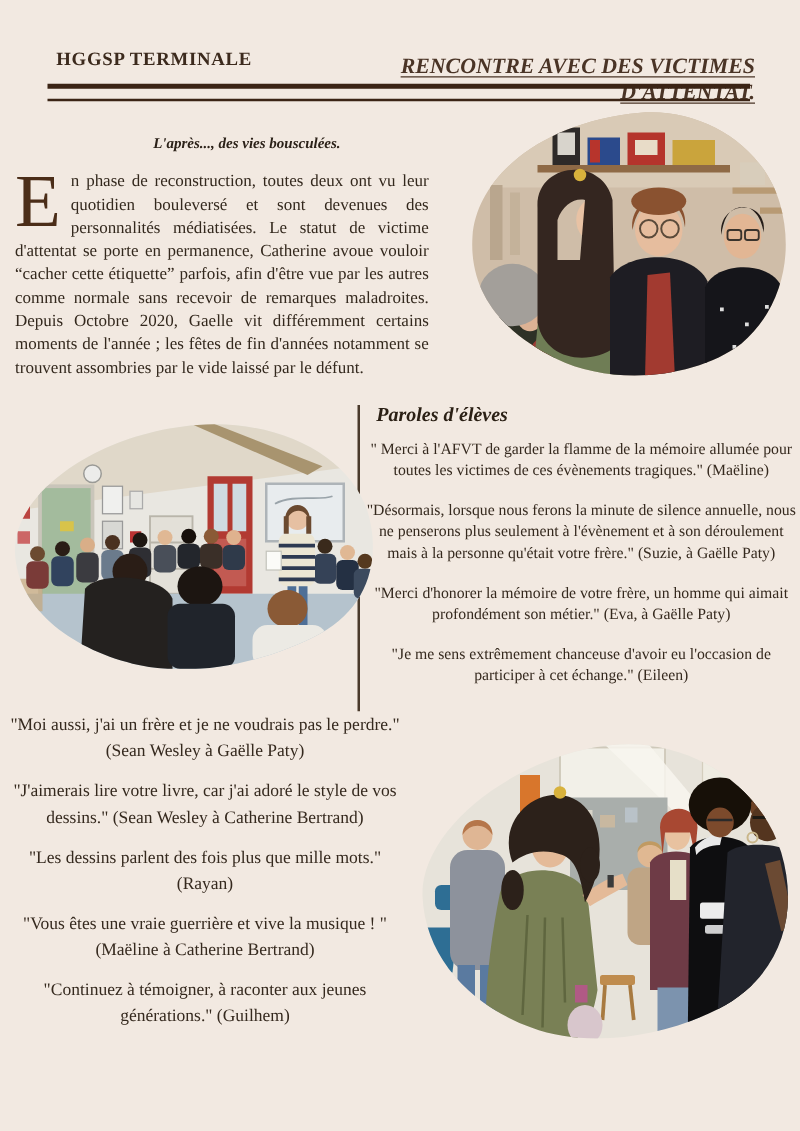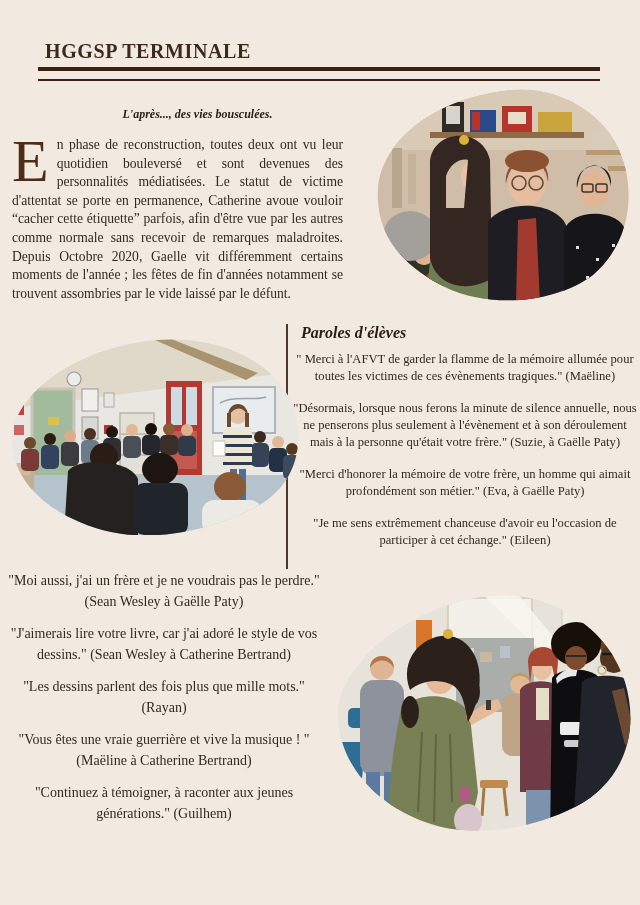--- a/index.html
+++ b/index.html
@@ -5,21 +5,21 @@
   * { margin:0; padding:0; box-sizing:border-box; }
   html,body { background:#e8e0d8; }
   .page {
     position:relative; width:640px; height:905px; margin:0 auto;
     background:#f2e9e1; overflow:hidden;
     font-family:"Liberation Serif", serif; color:#2f261c;
   }
   
   .hdr-left {
     position:absolute; left:45px; top:40px;
-    font-size:20px; font-weight:bold; letter-spacing:.6px; color:#3c2a1d;
+    font-size:15px; font-weight:bold; letter-spacing:.6px; color:#3c2a1d;
   }
   .hdr-right {
     position:absolute; left:228px; top:42px; width:376px;
     font-size:17.5px; font-style:italic; font-weight:600; color:#4a3426;
     text-align:right; text-decoration:underline; text-underline-offset:3px;
   }
   .rule { position:absolute; left:38px; width:562px; background:#3b2415; }
   .rule.thick { top:67px; height:4px; }
   .rule.thin  { top:79px; height:1.5px; }
   
@@ -60,20 +60,21 @@
     text-align:center; font-size:14px; line-height:20.5px; color:#35291e;
   }
   .quotes-left p { margin-bottom:12px; }
 </style>
 </head>
 <body>
 
 <div class="page">
 
   <div class="hdr-left">HGGSP TERMINALE</div>
+  <div class="hdr-right">RENCONTRE AVEC DES VICTIMES D'ATTENTAT.</div>
   <div class="rule thick"></div>
   <div class="rule thin"></div>
 
   <div class="article-title">L'après..., des vies bousculées.</div>
 
   <div class="article-body">
     <span class="dropcap">E</span><span>n phase de reconstruction, toutes deux ont vu leur quotidien bouleversé et sont devenues des personnalités médiatisées. Le statut de victime d'attentat se porte en permanence, Catherine avoue vouloir “cacher cette étiquette” parfois, afin d'être vue par les autres comme normale sans recevoir de remarques maladroites. Depuis Octobre 2020, Gaelle vit différemment certains moments de l'année ; les fêtes de fin d'années notamment se trouvent assombries par le vide laissé par le défunt.</span>
   </div>
 
   <div class="photo photo-top" title="Quatre personnes debout dans un CDI devant des étagères de livres">

